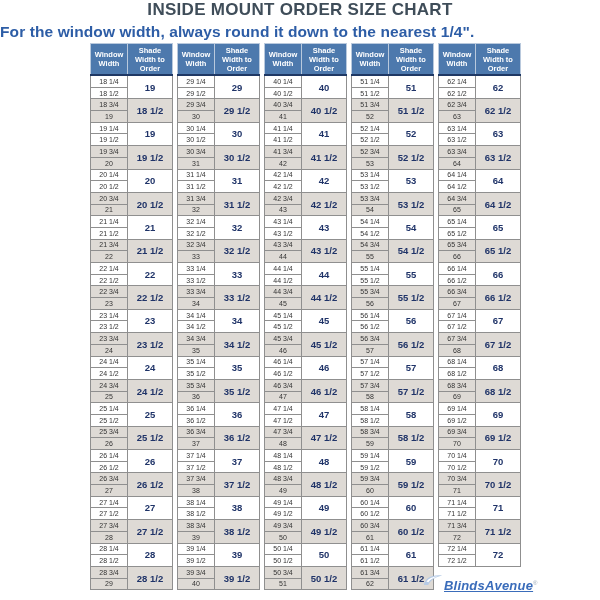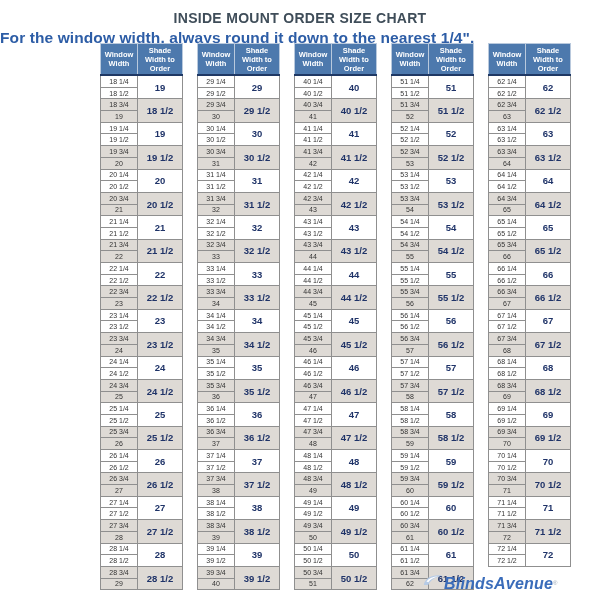--- a/index.html
+++ b/index.html
@@ -1,37 +1,37 @@
 <!DOCTYPE html>
 <html><head>
 <meta charset="utf-8">
 <style>
   html,body{margin:0;padding:0;background:#fff;}
   .page{position:relative;width:600px;height:600px;background:#fff;overflow:hidden;
         font-family:"Liberation Sans",sans-serif;}
-  .title{margin-top:10px;text-align:center;font-size:14px;font-weight:bold;
+  .title{margin-top:0;text-align:center;font-size:17px;font-weight:bold;
          color:#3f4d59;letter-spacing:.3px;}
   .subtitle{margin-top:3px;text-align:left;font-size:15.5px;font-weight:bold;
             color:#2d5da6;letter-spacing:.1px;}
   .tables{position:absolute;left:90px;top:43px;display:flex;gap:4px;align-items:flex-start;}
-  table{border-collapse:collapse;table-layout:fixed;margin-left:10px;}
+  table{border-collapse:collapse;table-layout:fixed;}
   th{background:#4d79ad;color:#fff;font-size:7.5px;font-weight:bold;line-height:1.2;
      padding:1px 0;height:28px;vertical-align:middle;text-align:center;
      border:1px solid #b9c9dd;border-bottom:2px solid #1f3864;}
   th.wcol{width:36px;}
   th.scol{width:44px;text-align:center;}
   td{border:1px solid #8f8f8f;text-align:center;vertical-align:middle;
      height:10.7px;padding:0;overflow:hidden;background:#fff;}
   td.window{font-size:7px;color:#333;}
   td.shade{font-size:9.5px;font-weight:bold;color:#1f3368;}
   tr.alt td{background:#dedad5;}
   .logo{position:absolute;left:423px;top:572px;display:flex;align-items:flex-end;}
   .logo-icon{margin-right:1px;margin-bottom:2px;}
-  .logo-text{font-size:16px;font-weight:bold;font-style:italic;color:#3a6cba;
-             letter-spacing:.2px;line-height:1;}
+  .logo-text{font-size:13px;font-weight:bold;font-style:italic;color:#3a6cba;
+             letter-spacing:.2px;line-height:1;text-decoration:underline;}
   .logo-mark{font-size:6px;color:#9aa7b5;vertical-align:top;line-height:1;
              position:relative;top:-6px;}
 </style>
 </head>
 <body>
 
 <div class="page">
   <div class="title">INSIDE MOUNT ORDER SIZE CHART</div>
   <div class="subtitle">For the window width, always round it down to the nearest 1/4".</div>
 

